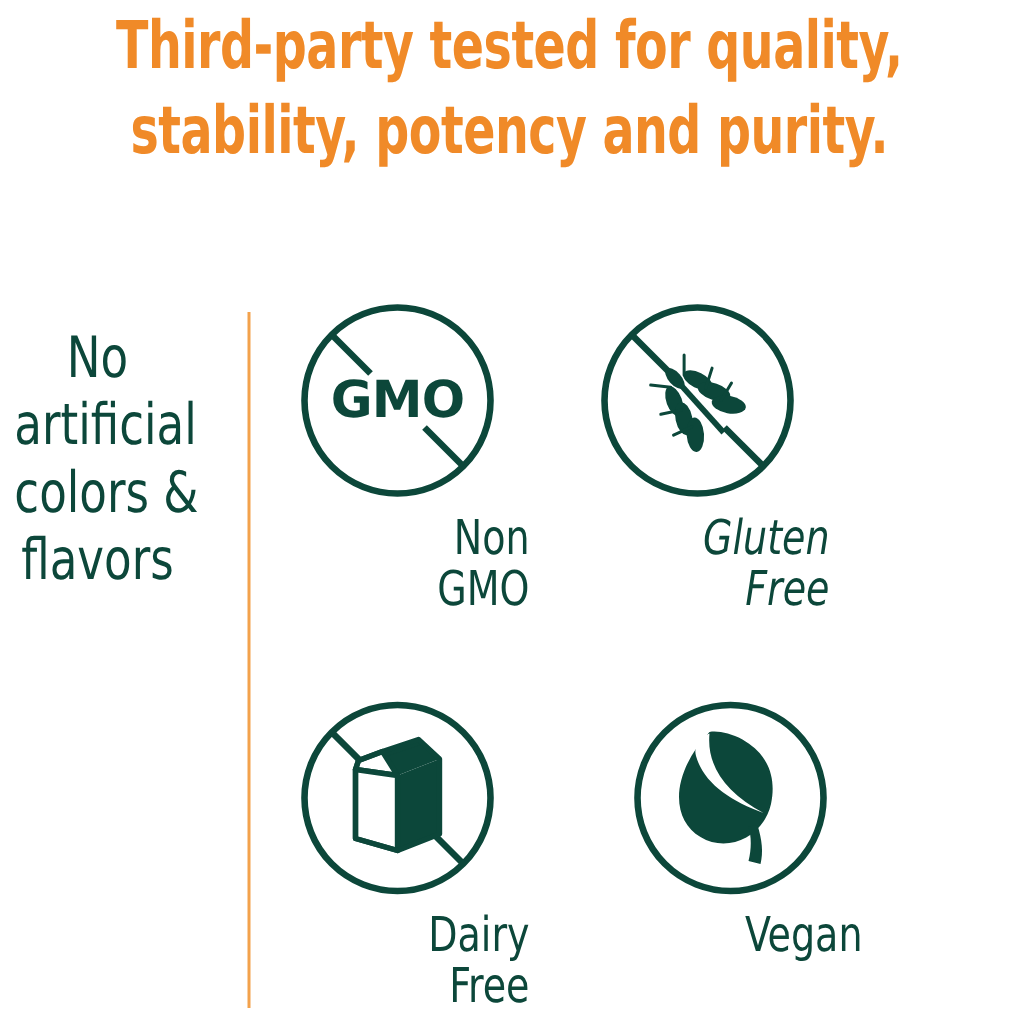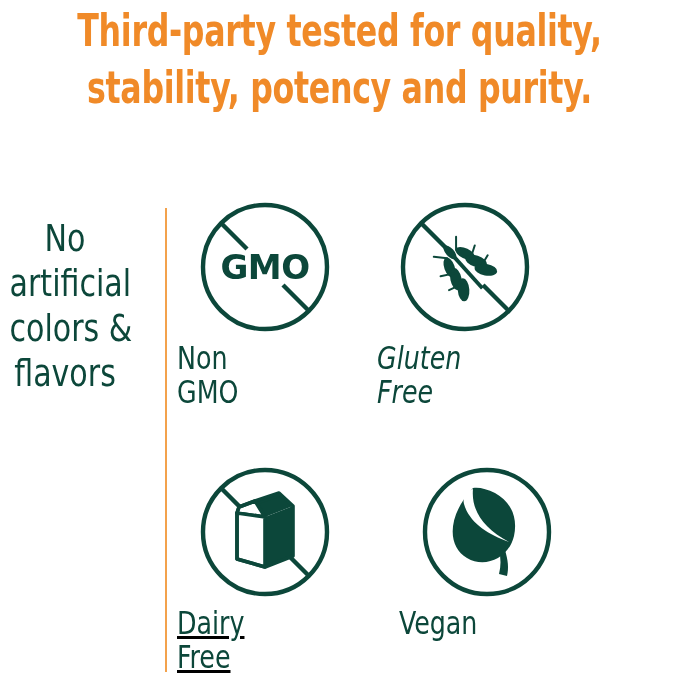--- a/index.html
+++ b/index.html
@@ -59,41 +59,41 @@
     top: 208px;
     width: 2px;
     height: 464px;
     background: #F3A24C;
   }
 
   
   .badge {
     position: absolute;
     width: 200px;
-    text-align: left;
+    text-align: right;
   }
   .badge .badge-art {
     display: block;
     margin: 0 auto;
   }
   .badge .badge-label {
     display: block;
     margin-top: 4px;
     color: #0C473A;
     font-family: "DejaVu Sans Condensed", "Liberation Sans Narrow", "Liberation Sans", sans-serif;
     font-weight: 400;
     font-size: 32px;
     line-height: 34px;
     transform: scaleX(0.88);
   }
   .badge .badge-label .lbl-line { display: block; white-space: nowrap; }
 
   #badge-non-gmo    { left: 165px; top: 197px; }
   #badge-gluten-free{ left: 365px; top: 197px; font-style: italic; }
-  #badge-dairy-free { left: 165px; top: 462px; text-decoration: underline; }
+  #badge-dairy-free { left: 165px; top: 462px; }
   #badge-vegan      { left: 387px; top: 462px; }
 </style>
 </head>
 <body>
 
 <div id="headline">
   <span class="hl-line">Third-party tested for quality,</span>
   <span class="hl-line">stability, potency and purity.</span>
 </div>
 

